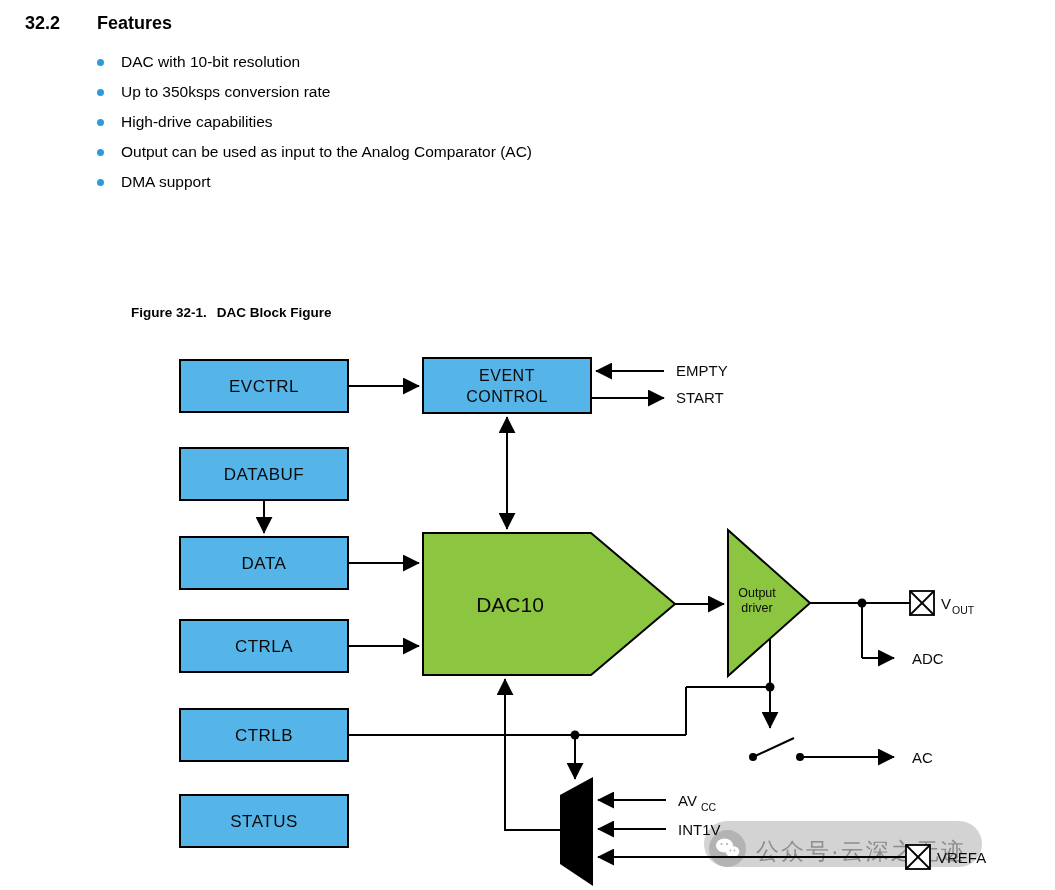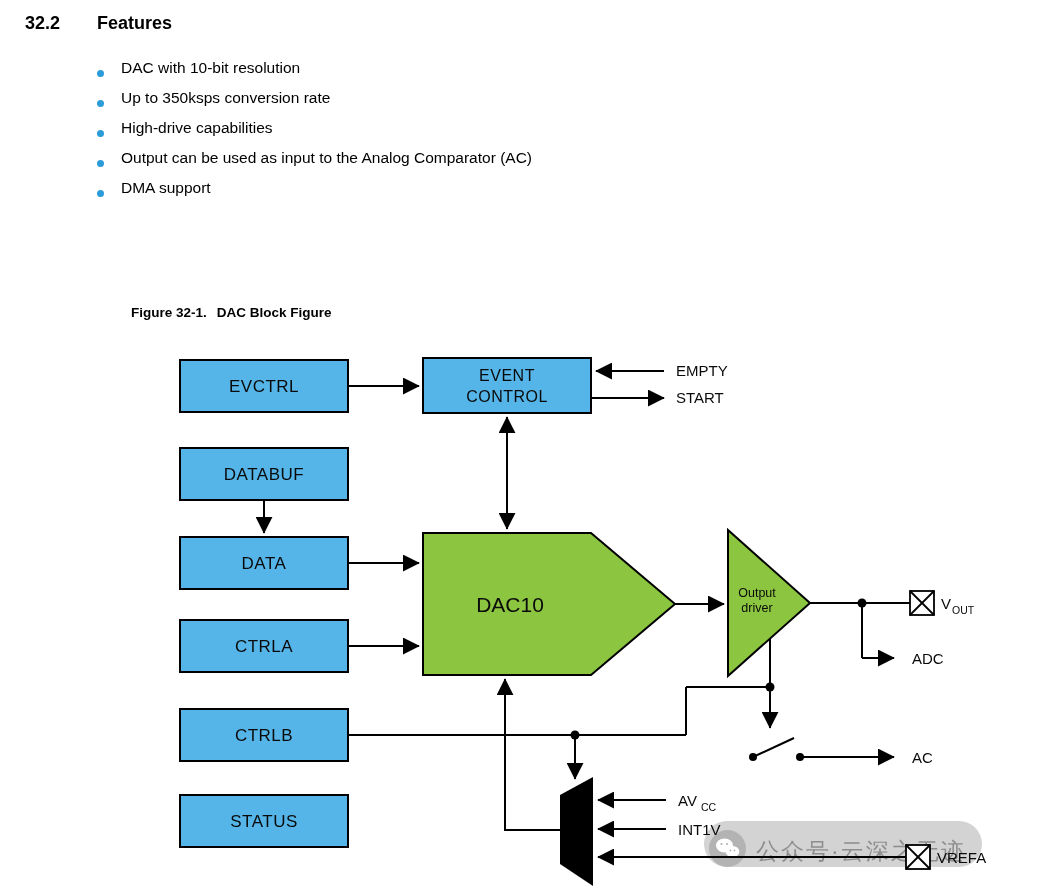--- a/index.html
+++ b/index.html
@@ -9,21 +9,21 @@
     overflow:hidden;
   }
   .page { position:absolute; inset:0;text-decoration:underline; }
 
   .heading { position:absolute; left:25px; display:flex; font-weight:bold; font-size:18px; }
   .h-num { width:72px; flex:none; }
   .h-features { top:13px; }
   .h-block { top:250px; }
 
   .bullets { position:absolute; left:97px; top:47px; margin:0; padding:0; list-style:none; }
-  .bullets li { display:flex; align-items:flex-end; height:30px; font-size:15.5px; }
+  .bullets li { display:flex; align-items:center; height:30px; font-size:15.5px; }
   .dot { width:7px; height:7px; border-radius:50%; background:#2B9CD8; margin-right:17px; flex:none; }
 
   .fig-caption { position:absolute; left:97px; top:305px; font-weight:bold; font-size:13.5px; display:flex; gap:10px;padding-left:34px; }
 
   .diagram { position:absolute; left:0; top:340px; z-index:2; }
   svg text { font-family:"Liberation Sans", sans-serif; fill:#0a0a0a; }
   .reg-label { font-size:17px; letter-spacing:0.5px; }
   .ec-label  { font-size:16px; letter-spacing:0.5px; }
   .dac-label { font-size:21px; }
   .od-label  { font-size:12.5px; }

